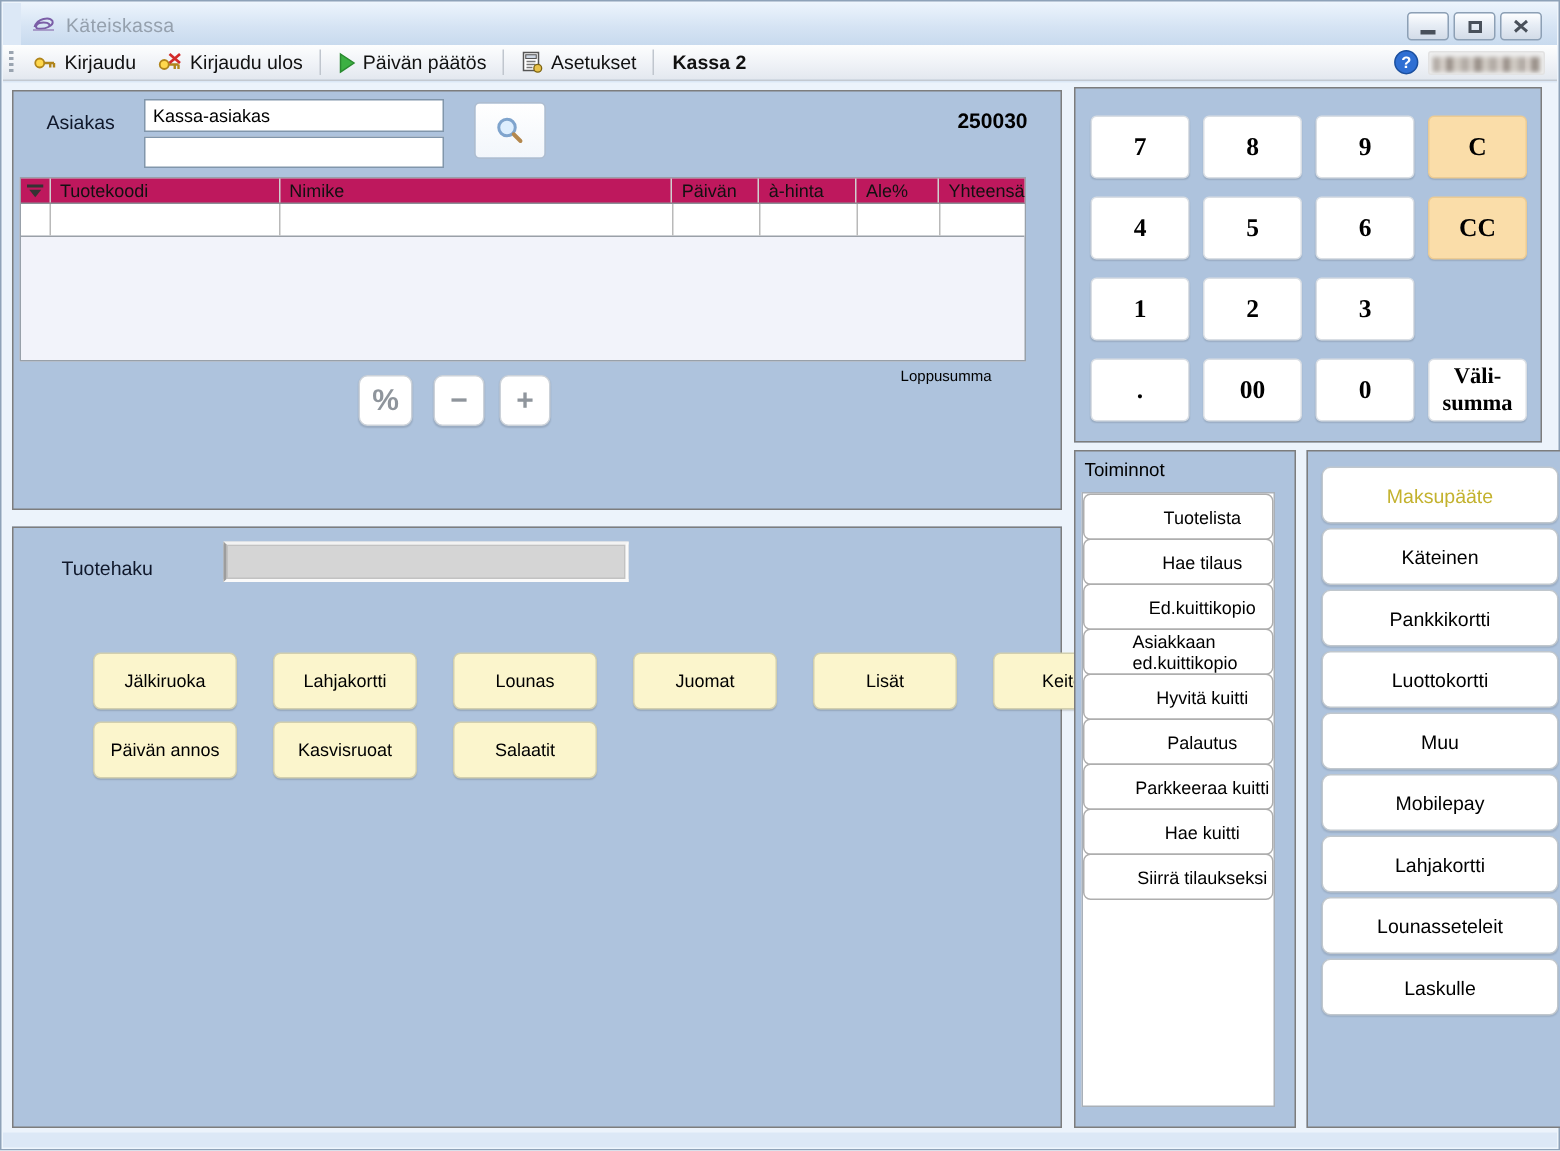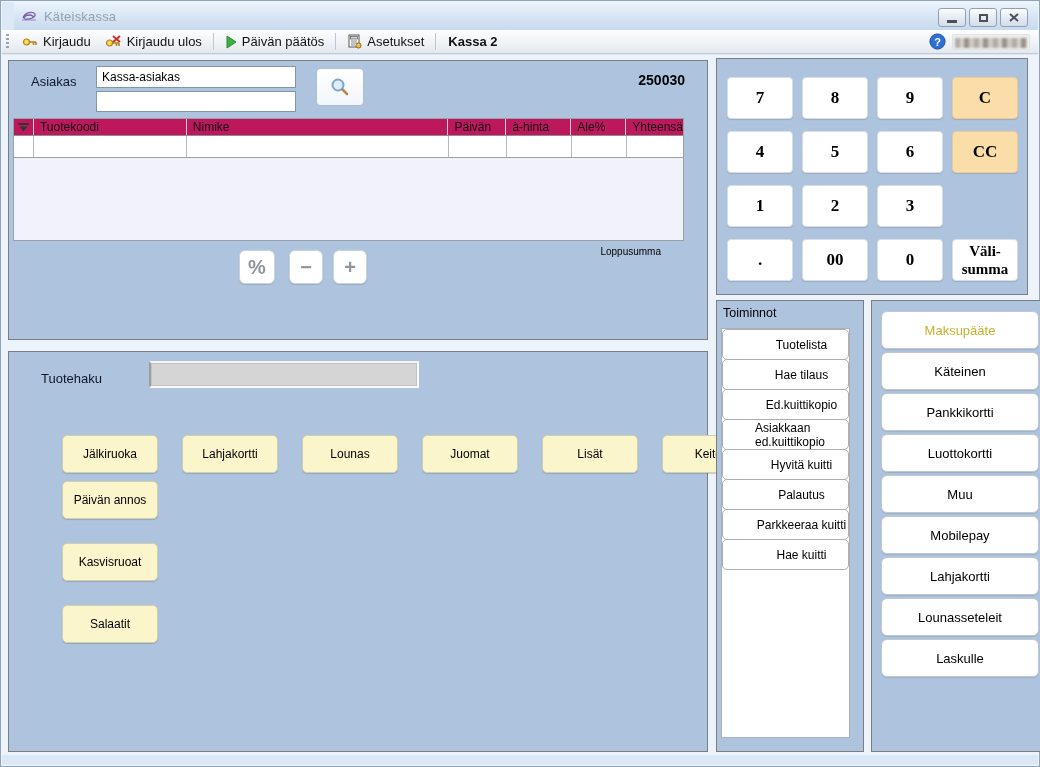--- a/index.html
+++ b/index.html
@@ -226,21 +226,21 @@
       <span class="lbl" style="position:absolute;left:32px;top:19px;">Tuotehaku</span>
       <div class="prod-search-field"></div>
       <div class="cat-row" style="top:83px;">
         <div class="cat-btn">Jälkiruoka</div>
         <div class="cat-btn">Lahjakortti</div>
         <div class="cat-btn">Lounas</div>
         <div class="cat-btn">Juomat</div>
         <div class="cat-btn">Lisät</div>
         <div class="cat-btn">Keitot</div>
       </div>
-      <div class="cat-row" style="top:129px;flex-direction:column;">
+      <div class="cat-row" style="top:129px;">
         <div class="cat-btn">Päivän annos</div>
         <div class="cat-btn">Kasvisruoat</div>
         <div class="cat-btn">Salaatit</div>
       </div>
     </div>
 
     <div class="panel p-numpad">
       <div class="np-grid">
         <div class="np-key">7</div>
         <div class="np-key">8</div>
@@ -266,20 +266,21 @@
       <span class="act-title">Toiminnot</span>
       <div class="act-box">
         <div class="act-btn">Tuotelista</div>
         <div class="act-btn">Hae tilaus</div>
         <div class="act-btn">Ed.kuittikopio</div>
         <div class="act-btn">Asiakkaan ed.kuittikopio</div>
         <div class="act-btn">Hyvitä kuitti</div>
         <div class="act-btn">Palautus</div>
         <div class="act-btn">Parkkeeraa kuitti</div>
         <div class="act-btn">Hae kuitti</div>
+        <div class="act-btn">Siirrä tilaukseksi</div>
       </div>
     </div>
 
     <div class="panel p-payments">
       <div class="pay-pad"></div>
       <div class="pay-btn selected">Maksupääte</div>
       <div class="pay-btn">Käteinen</div>
       <div class="pay-btn">Pankkikortti</div>
       <div class="pay-btn">Luottokortti</div>
       <div class="pay-btn">Muu</div>

